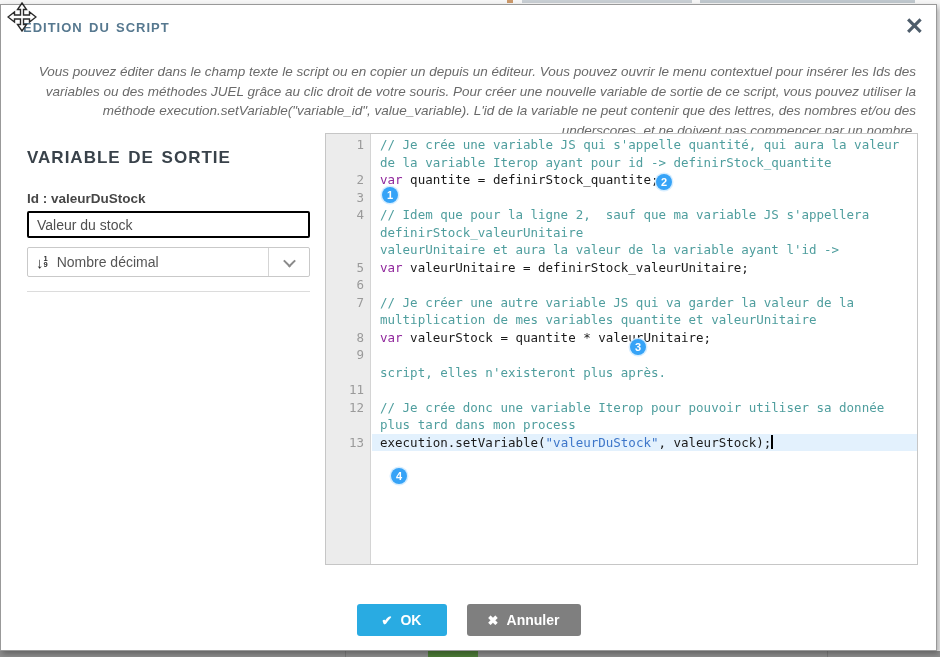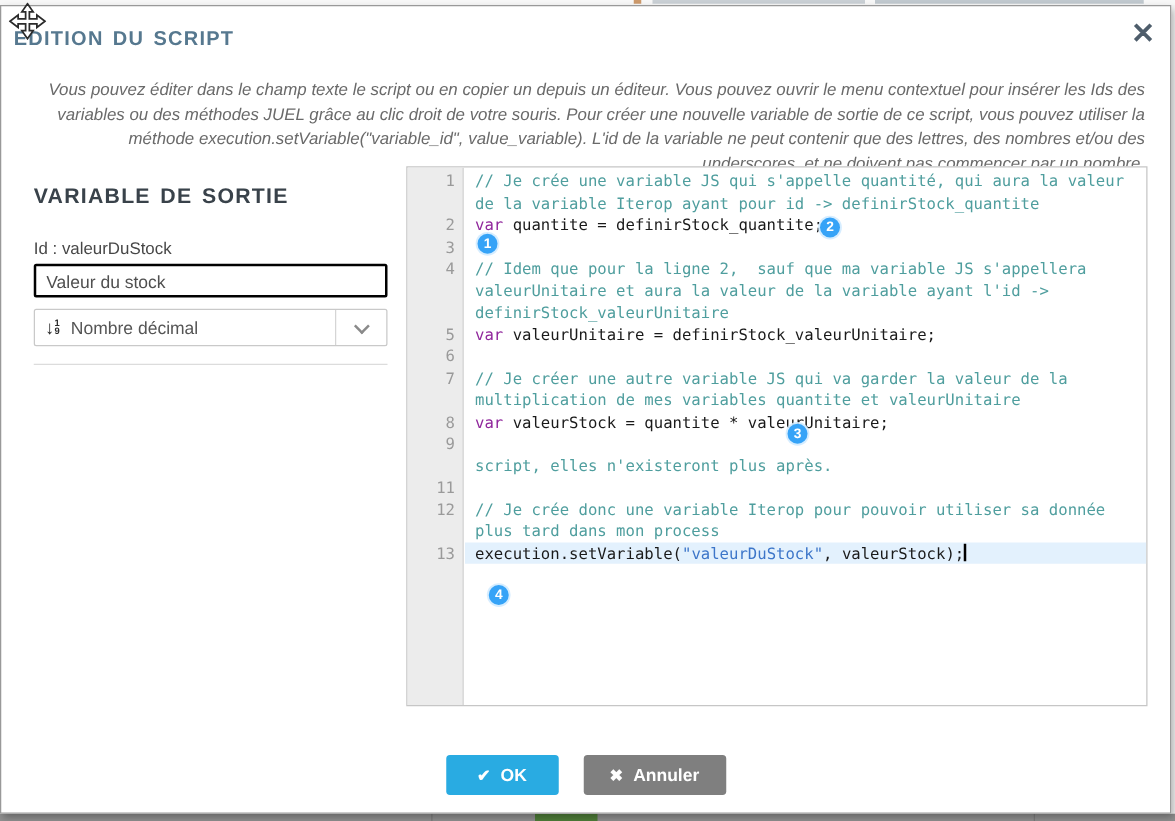--- a/index.html
+++ b/index.html
@@ -25,36 +25,36 @@
   
   .modal{
     position:absolute; left:0; top:4px; width:937px; height:647px;
     background:#fff; border:1px solid #999; box-shadow:2px 3px 6px rgba(0,0,0,.3);
   }
   .close-x{
     position:absolute; top:8px; right:12px; font-size:23px; font-weight:bold;
     color:#4e5d6b; cursor:pointer; line-height:26px;
   }
   .dlg-title{
-    position:absolute; left:10px; top:10px;
+    position:absolute; left:22px; top:10px;
     font-variant:small-caps; text-transform:lowercase;
-    font-size:23px; letter-spacing:1px; color:var(--title);text-align:center;
+    font-size:19px; letter-spacing:1px; color:var(--title);text-align:center;
   }
   .dlg-desc{
     position:absolute; left:26px; top:57px; width:889px;
     font-style:italic; font-size:13.5px; line-height:19.5px; color:#6a6a6a;text-align:right;
   }
 
   
   .panel-heading{
     position:absolute; left:26px; top:136px;
     font-variant:small-caps; text-transform:lowercase;
     font-size:24px; letter-spacing:1px; color:var(--heading);
   }
-  .id-label{ position:absolute; left:26px; top:186px; font-size:13.5px; font-weight:normal; color:#474747; }
+  .id-label{ position:absolute; left:26px; top:186px; font-size:13.5px; font-weight:bold; color:#474747; }
   .name-input{
     position:absolute; left:26px; top:206px; width:283px; height:27px;
     border:2px solid #000000; border-radius:2px; padding:0 8px;
     font-family:"Liberation Sans", sans-serif; font-size:14px; color:#4f4f4f; background:#fff;
   }
   .type-select{
     position:absolute; left:26px; top:242px; width:283px; height:30px;
     border:1px solid #c9c9c9; border-radius:2px; background:#fff;
     display:flex; align-items:center; cursor:pointer;
   }
@@ -169,25 +169,25 @@
         <div class="cm-row">
           <span class="cm-ln">3</span>
           <span class="cm-code"></span>
         </div>
         <div class="cm-row">
           <span class="cm-ln">4</span>
           <span class="cm-code"><span class="tok-c">// Idem que pour la ligne 2,  sauf que ma variable JS s'appellera</span></span>
         </div>
         <div class="cm-row">
           <span class="cm-ln"></span>
+          <span class="cm-code"><span class="tok-c">definirStock_valeurUnitaire</span></span>
+        </div>
+        <div class="cm-row">
+          <span class="cm-ln"></span>
           <span class="cm-code"><span class="tok-c">valeurUnitaire et aura la valeur de la variable ayant l'id -&gt;</span></span>
-        </div>
-        <div class="cm-row">
-          <span class="cm-ln"></span>
-          <span class="cm-code"><span class="tok-c">definirStock_valeurUnitaire</span></span>
         </div>
         <div class="cm-row">
           <span class="cm-ln">5</span>
           <span class="cm-code"><span class="tok-k">var</span><span class="tok-p"> valeurUnitaire = definirStock_valeurUnitaire;</span></span>
         </div>
         <div class="cm-row">
           <span class="cm-ln">6</span>
           <span class="cm-code"></span>
         </div>
         <div class="cm-row">

